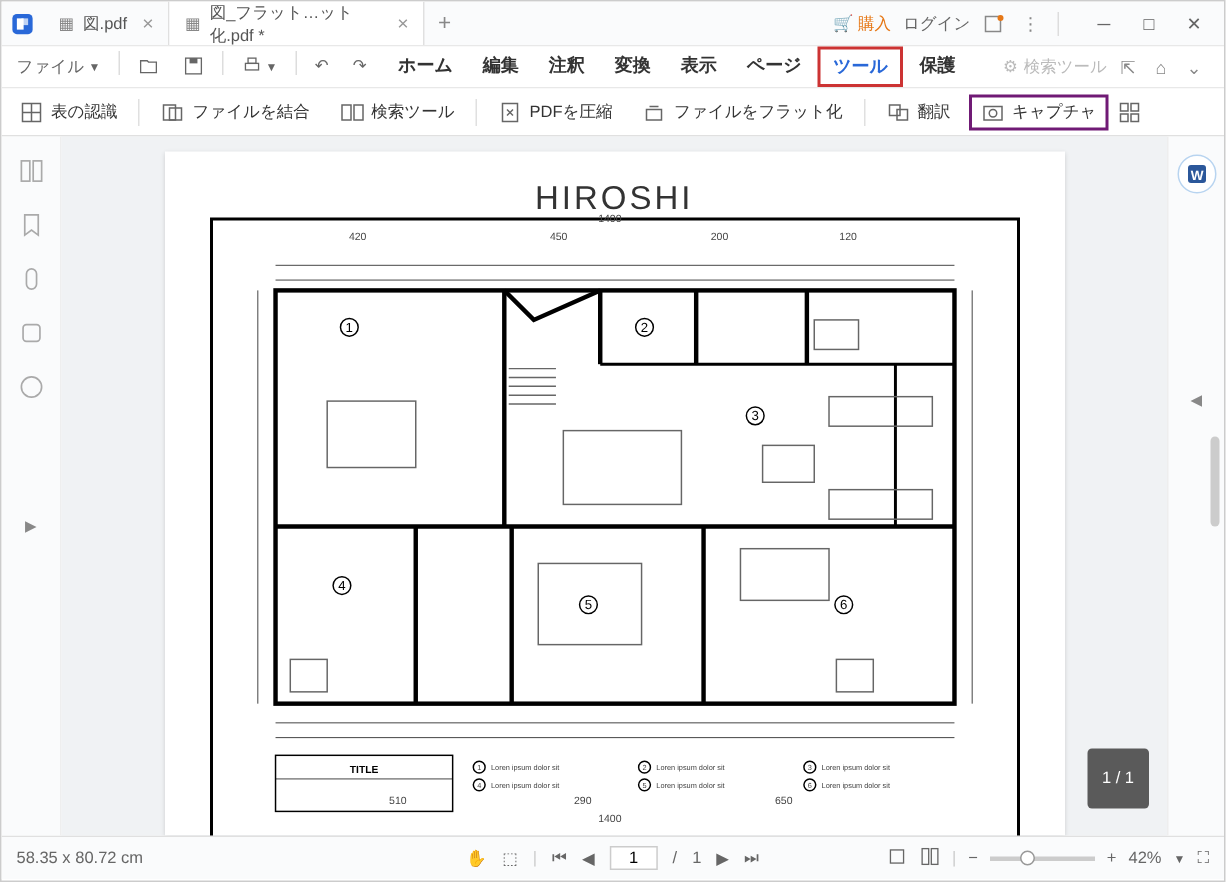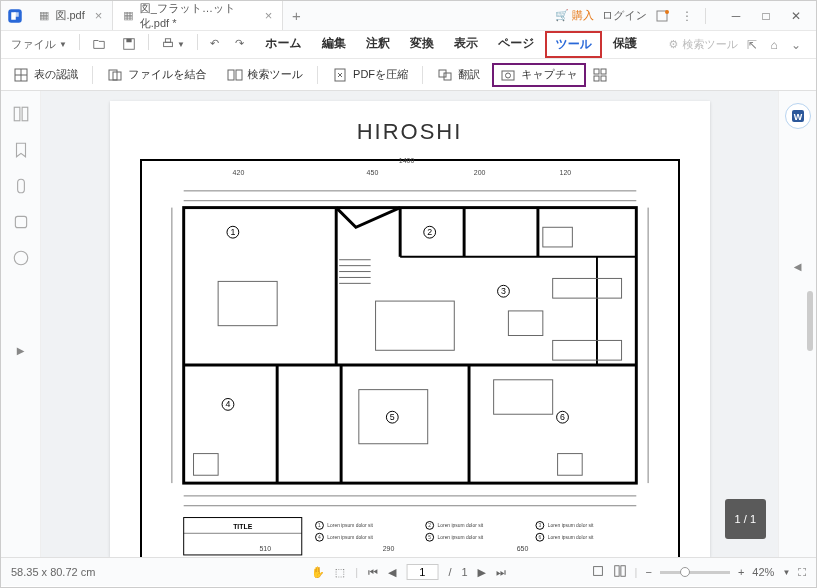--- a/index.html
+++ b/index.html
@@ -32,21 +32,21 @@
 .tbtn{display:flex;align-items:center;gap:5px;padding:4px 8px;font-size:11px;color:#333}
 .tbtn svg{width:16px;height:16px;color:#666}
 .tbtn.hl{border:2px solid #701a75;padding:2px 6px}
 .tsep{width:1px;height:18px;background:#e0e0e0;margin:0 2px}
 .main{display:flex;height:466px}
 .leftbar{width:40px;background:#fafbfc;display:flex;flex-direction:column;align-items:center;gap:18px;padding-top:14px;border-right:1px solid #eee}
 .leftbar .li{width:18px;height:18px;color:#aaa}
 .expand{margin-top:60px;font-size:10px;color:#888}
 .canvas{flex:1;background:#f0f2f4;position:relative;overflow:hidden;display:flex;justify-content:center}
 .page{background:#fff;margin-top:10px;padding:18px 30px;width:600px;box-shadow:0 1px 3px rgba(0,0,0,.15)}
-.ptitle{text-align:center;font-size:22px;font-weight:400;letter-spacing:2px;margin-bottom:14px}
+.ptitle{text-align:center;font-size:22px;font-weight:400;letter-spacing:2px;}
 .plan{border:2px solid #000;padding:22px;position:relative}
 .rightbar{width:38px;background:#fafbfc;border-left:1px solid #eee;display:flex;flex-direction:column;align-items:center;padding-top:12px;position:relative}
 .wbadge{width:26px;height:26px;border-radius:50%;background:#fff;border:1px solid #b8d4f0;display:flex;align-items:center;justify-content:center}
 .scroll{position:absolute;top:200px;right:3px;width:6px;height:60px;background:#ccc;border-radius:3px}
 .pagebadge{position:absolute;bottom:18px;right:12px;background:#5a5a5a;color:#fff;padding:14px 10px;border-radius:3px;font-size:11px}
 .statusbar{height:28px;display:flex;align-items:center;background:#fafbfc;border-top:1px solid #e0e0e0;padding:14px 10px;font-size:11px;color:#666}
 .sb-center{position:absolute;left:50%;transform:translateX(-50%);display:flex;align-items:center;gap:10px}
 .sb-right{margin-left:auto;display:flex;align-items:center;gap:8px}
 .pgin{width:32px;text-align:center;padding:1px;border:1px solid #ccc;font-size:11px}
 .zoom-track{width:70px;height:3px;background:#ccc;position:relative}
@@ -174,20 +174,27 @@
       </svg>
       <span>検索ツール</span>
     </div>
   <div class="tsep"></div>
   <div class="tbtn">
       <svg viewBox="0 0 16 16">
         <rect x="3" y="2" width="10" height="12" fill="none" stroke="currentColor"></rect>
         <path d="M6 6l4 4M10 6l-4 4" stroke="currentColor"></path>
       </svg>
       <span>PDFを圧縮</span>
+    </div>
+  <div class="tbtn">
+      <svg viewBox="0 0 16 16">
+        <rect x="3" y="6" width="10" height="7" fill="none" stroke="currentColor"></rect>
+        <path d="M5 4h6" stroke="currentColor"></path>
+      </svg>
+      <span>ファイルをフラット化</span>
     </div>
   <div class="tsep"></div>
   <div class="tbtn">
       <svg viewBox="0 0 16 16">
         <rect x="2" y="3" width="7" height="7" fill="none" stroke="currentColor"></rect>
         <rect x="7" y="6" width="7" height="7" fill="none" stroke="currentColor"></rect>
       </svg>
       <span>翻訳</span>
     </div>
   <div class="tbtn hl">

